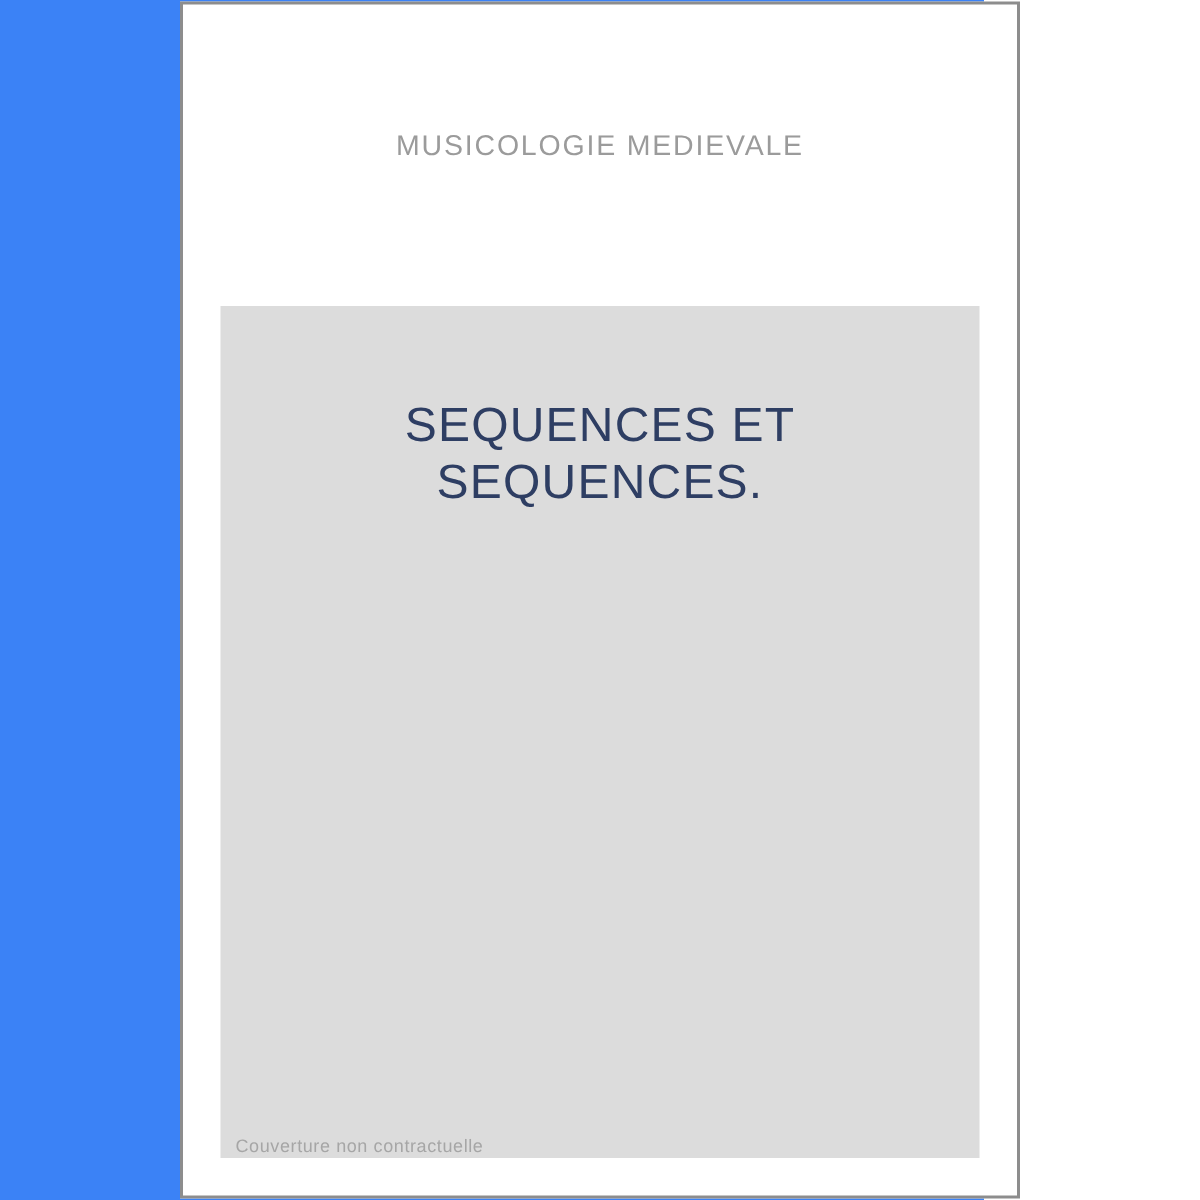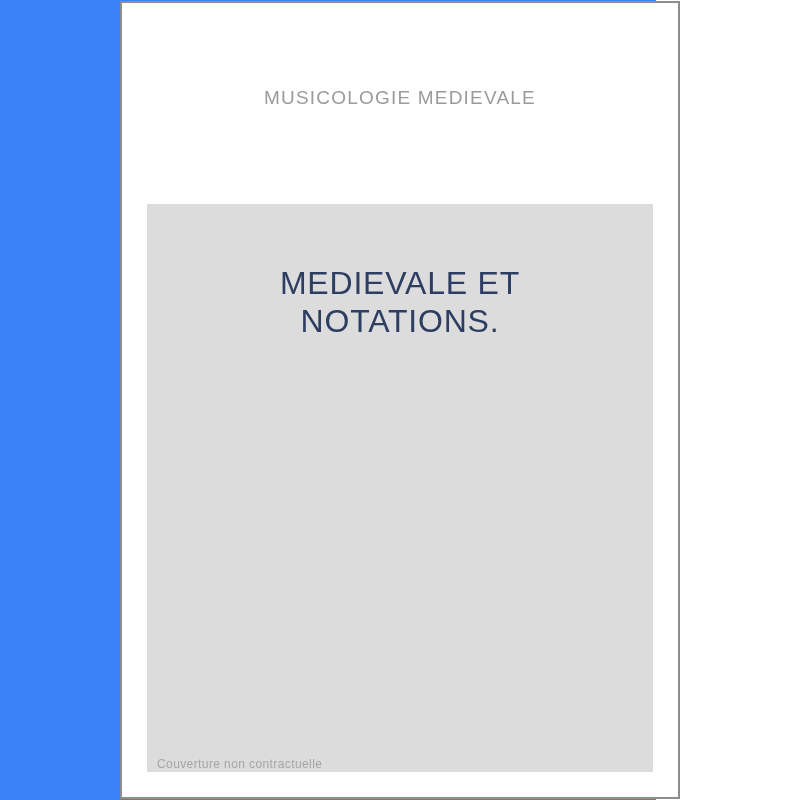--- a/index.html
+++ b/index.html
@@ -80,19 +80,19 @@
   }
 </style>
 </head>
 <body>
 
 <div class="canvas">
   <div class="page">
     <div class="publisher">MUSICOLOGIE MEDIEVALE</div>
     <div class="panel">
       <div class="title">
-        <span class="title-line">MEDIEVALE ET</span>
-        <span class="title-line">NOTATIONS.</span>
+        <span class="title-line">SEQUENCES ET</span>
+        <span class="title-line">SEQUENCES.</span>
       </div>
       <div class="disclaimer">Couverture non contractuelle</div>
     </div>
   </div>
 </div>
 
 </body></html>

